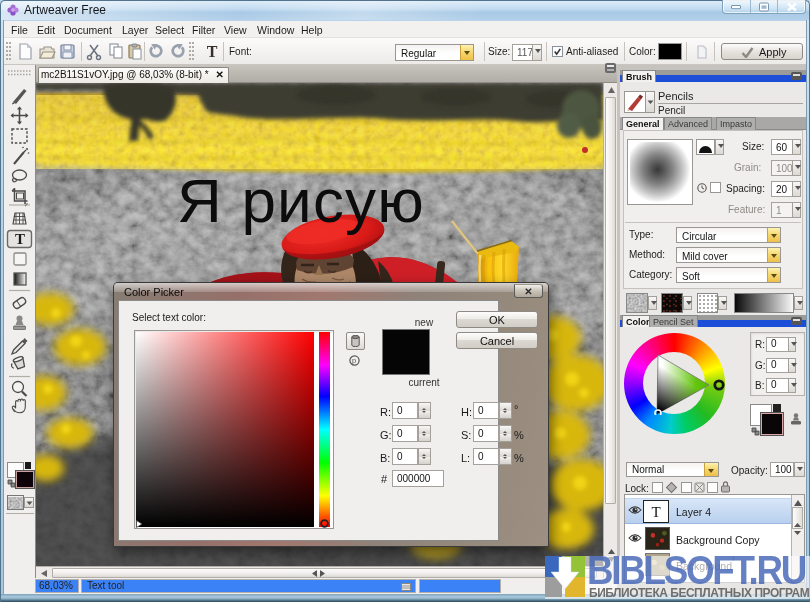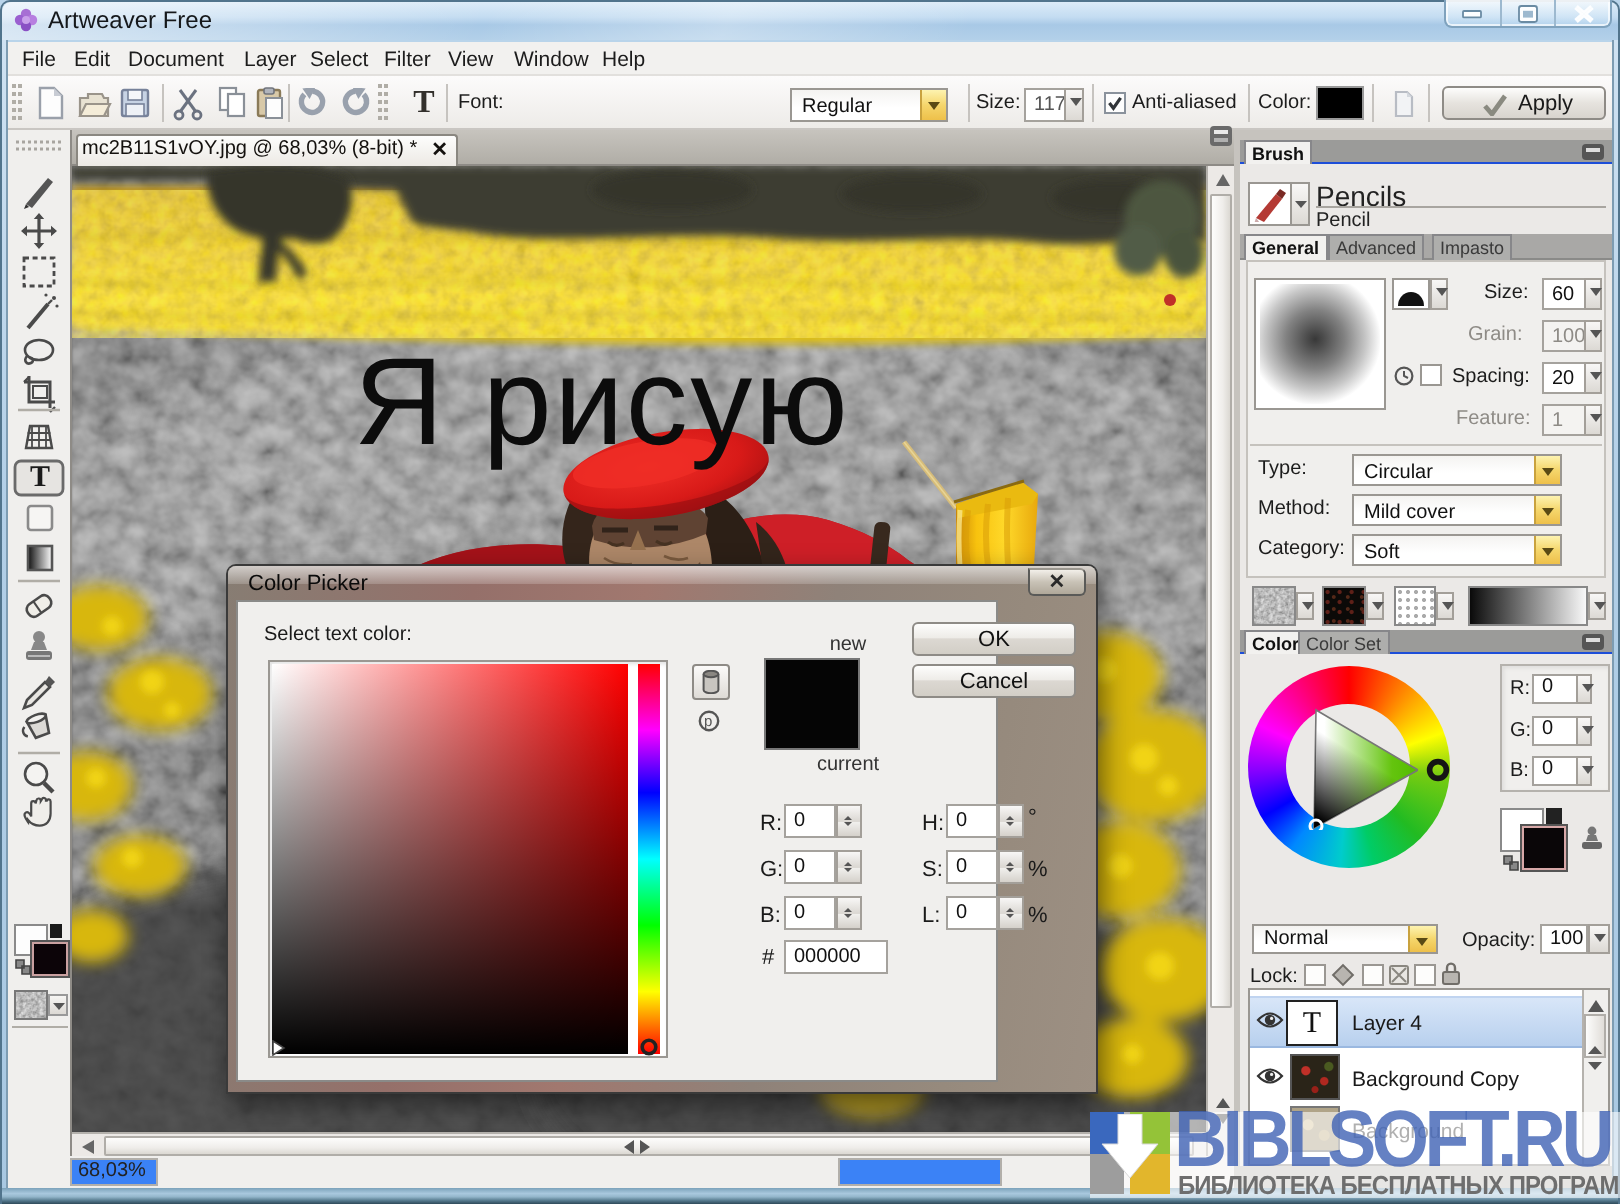--- a/index.html
+++ b/index.html
@@ -39,21 +39,21 @@
 #photo{left:36px;top:83px;width:567px;height:483px;background:#787878;overflow:hidden;}
 
 #vscroll{left:603px;top:83px;width:14px;height:495px;background:#ece9e6;border-left:1px solid #b4b1ac;}
 #hscroll{left:36px;top:566px;width:567px;height:12px;background:#ece9e6;border-top:1px solid #b4b1ac;}
 
 #statusbar{left:4px;top:578px;width:802px;height:16px;background:#f0efed;font-size:10px;color:#222;}
 .sbox{position:absolute;top:1px;height:14px;border:1px solid #b2afaa;background:#3b82f6;}
 
 #panels{left:617px;top:65px;width:189px;height:529px;background:#c6c3be;}
 .panel{position:absolute;left:3px;width:186px;background:#ebe9e7;}
-.ptabrow{position:absolute;left:0;top:0;width:100%;height:12px;background:#9b9b99;border-bottom:1px solid #1d4ed8;}
+.ptabrow{position:absolute;left:0;top:0;width:100%;height:12px;background:#9b9b99;border-bottom:7px solid #1d4ed8;}
 .ptab{position:absolute;top:0px;height:12px;background:#f2f1ef;border:1px solid #87878a;border-bottom:none;font-size:9px;font-weight:bold;color:#111;padding:0 3px;line-height:12px;}
 .ptab.inact{background:#aeaeac;font-weight:normal;color:#3a3a3a;}
 .pmenu{position:absolute;right:4px;top:2px;width:11px;height:8px;background:#555;border-radius:2px;}
 .pmenu:after{content:"";position:absolute;left:2px;top:2px;width:7px;height:2px;background:#ddd;}
 .field{position:absolute;background:#fff;border:1px solid #a5a29d;font-size:10px;color:#111;}
 .field .tx{position:absolute;left:4px;top:2px;}
 .dis{color:#8e8b86;}
 .spin{position:absolute;width:13px;height:17px;background:linear-gradient(180deg,#f8f7f6 0%,#dcd9d4 48%,#dcd9d4 52%,#f0efec 55%,#d5d1cb 100%);border:1px solid #a39f99;}
 .spin:before{content:"";position:absolute;left:3.2px;top:2.8px;border:2.3px solid transparent;border-bottom:2.9px solid #555;}
 .spin:after{content:"";position:absolute;left:3.2px;bottom:2.8px;border:2.3px solid transparent;border-top:2.9px solid #555;}
@@ -478,20 +478,27 @@
     </svg>
 <div style="position:absolute;left:16px;top:1px;width:545px;height:10px;background:linear-gradient(180deg,#fdfdfc,#efedea 60%,#dbd8d2);border:1px solid #b0ada8;border-radius:1px"></div>
 <svg style="position:absolute;left:276px;top:3px" width="13" height="7" viewBox="0 0 13 7">
       <path d="M0,3.5 L5,0 V7 z M13,3.5 L8,0 V7 z" fill="#555"></path>
     </svg>
 </div>
 <div class="abs" id="statusbar">
 <div class="sbox" style="left:31px;width:44px">
       <span style="position:absolute;left:3px;top:0px">68,03%</span>
     </div>
+<div class="sbox" style="left:77px;width:335px">
+      <span style="position:absolute;left:5px;top:0px">Text tool</span>
+      <svg style="position:absolute;right:4px;top:3px" width="10" height="8" viewBox="0 0 10 8">
+        <rect x="0.5" y="0.5" width="9" height="7" fill="#e8e6e2" stroke="#8a8780"></rect>
+        <path d="M1,3 h8 M1,5 h8" stroke="#8a8780" stroke-width="0.8"></path>
+      </svg>
+    </div>
 <div class="sbox" style="left:415px;width:82px"></div>
 </div>
 <div class="abs" style="left:605px;top:63px;width:11px;height:10px;background:#6a6a6a;border-radius:2px">
     <div style="position:absolute;left:2px;top:2px;width:7px;height:2px;background:#e8e8e8"></div>
     <div style="position:absolute;left:2px;top:6px;width:7px;height:2px;background:#b0b0b0"></div>
   </div>
 <div class="abs" id="panels">
 
 <div class="panel" style="top:5px;height:246px">
  <div class="ptabrow">
@@ -501,21 +508,21 @@
  <div style="position:absolute;left:4px;top:21px;width:22px;height:22px;background:#fff;border:1px solid #9a9792"></div>
  <svg style="position:absolute;left:6px;top:23px" width="18" height="18" viewBox="0 0 18 18">
         <path d="M2,16 L12,4 l3,2.5 L6,18 z" fill="#b43a34"></path>
         <path d="M12,4 l2,-2.5 3,2 -2,3" fill="#7a2a24"></path>
         <path d="M2,16 l-1,3 3,-0.5 z" fill="#caa"></path>
       </svg>
  <div style="position:absolute;left:26px;top:21px;width:9px;height:22px;background:linear-gradient(180deg,#f8f7f6,#dcd9d4);border:1px solid #9a9792;border-left:none"></div>
  <svg style="position:absolute;left:27px;top:30px" width="7" height="5" viewBox="0 0 7 5">
         <path d="M0.5,0.5 l3,3.5 3,-3.5" fill="#555"></path>
       </svg>
- <div style="position:absolute;left:38px;top:20px;font-size:14px;color:#222">Pencils</div>
+ <div style="position:absolute;left:38px;top:20px;font-size:11px;color:#222">Pencils</div>
  <div style="position:absolute;left:38px;top:33px;width:145px;height:1px;background:#a8a5a0"></div>
  <div style="position:absolute;left:38px;top:35px;font-size:10px;color:#222">Pencil</div>
 
  <div style="position:absolute;left:0;top:47px;width:186px;height:13px;background:#a9a8a6;border-bottom:1px solid #8a8a88">
   <div class="ptab" style="left:2px;height:13px;line-height:13px">General</div>
   <div class="ptab inact" style="left:44px;height:13px;line-height:13px">Advanced</div>
   <div class="ptab inact" style="left:96px;height:13px;line-height:13px">Impasto</div>
  </div>
  <div style="position:absolute;left:3px;top:60px;width:180px;height:159px;background:#f0efed;border:1px solid #c5c2bd"></div>
 
@@ -584,21 +591,21 @@
  <div class="gbtn" style="left:63px;top:226px;width:9px;height:14px"></div>
  <div style="position:absolute;left:77px;top:223px;width:21px;height:20px;border:1px solid #888;background:radial-gradient(circle at 50% 50%, #aaa 0.8px, transparent 1.2px) 0 0/4px 4px #fff"></div>
  <div class="gbtn" style="left:98px;top:226px;width:9px;height:14px"></div>
  <div style="position:absolute;left:114px;top:223px;width:60px;height:20px;border:1px solid #888;background:linear-gradient(90deg,#0a0a0a,#f8f8f8)"></div>
  <div class="gbtn" style="left:174px;top:226px;width:9px;height:14px"></div>
 </div>
 
 <div class="panel" style="top:250px;height:122px">
  <div class="ptabrow">
         <div class="ptab" style="left:2px">Color</div>
-        <div class="ptab inact" style="left:29px">Color Set</div>
+        <div class="ptab inact" style="left:29px">Pencil Set</div>
         <div class="pmenu"></div>
       </div>
  <div style="position:absolute;left:3.5px;top:17.5px;width:101px;height:101px;border-radius:50%;background:conic-gradient(from 0deg,#f00,#fa0 45deg,#ff0 70deg,#7c1 95deg,#2b2 135deg,#0c6 165deg,#0cc 185deg,#08f 215deg,#00f 240deg,#80f 268deg,#f0f 295deg,#f07 330deg,#f00 360deg)"></div>
  <div style="position:absolute;left:23px;top:37px;width:62px;height:62px;border-radius:50%;background:#ebe9e7"></div>
  <svg style="position:absolute;left:23px;top:37px" width="66" height="63" viewBox="0 0 66 63">
   <defs>
    <linearGradient id="triH" x1="0" y1="0" x2="1" y2="0">
             <stop offset="0.1" stop-color="#fff"></stop>
             <stop offset="0.75" stop-color="#64c40e"></stop>
             <stop offset="1" stop-color="#52bc00"></stop>

